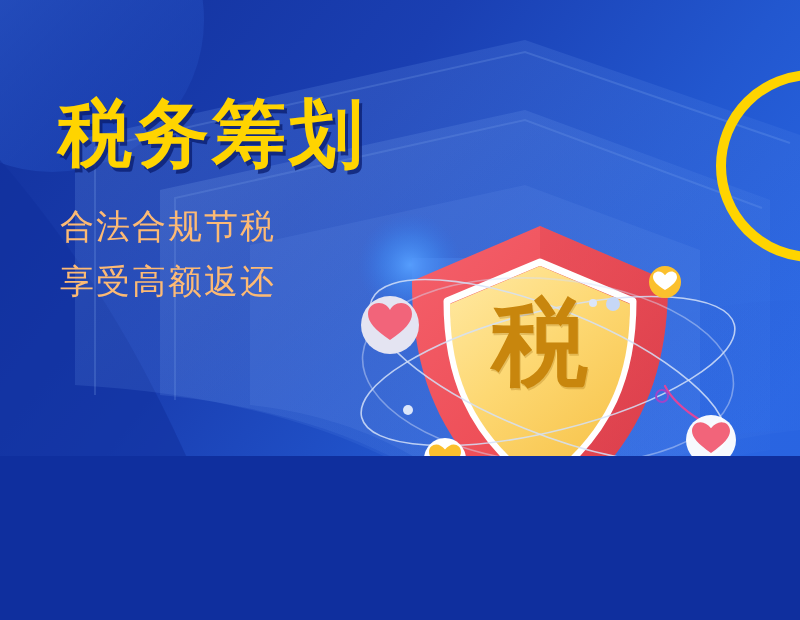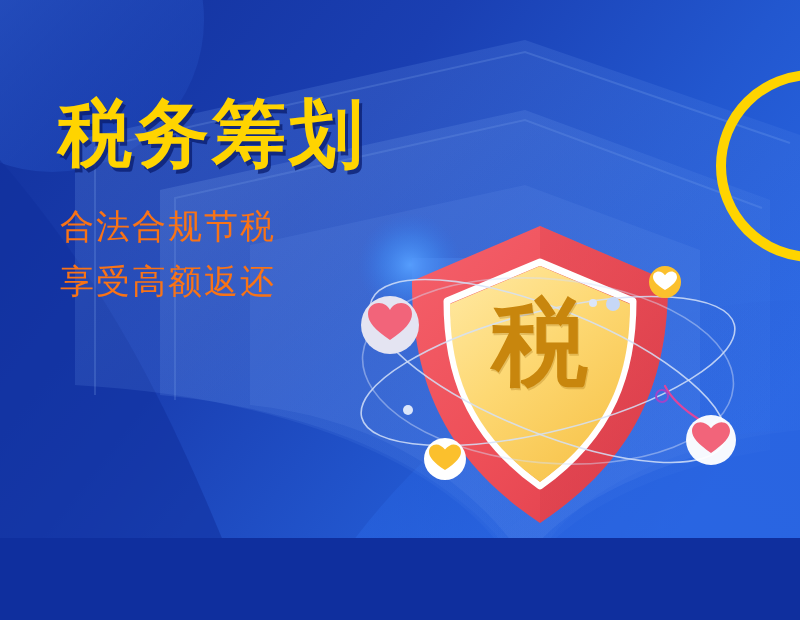--- a/index.html
+++ b/index.html
@@ -3,21 +3,21 @@
 <meta charset="utf-8">
 <style>
   html, body {
     margin: 0;
     padding: 0;
     background: #0f2f9e;
   }
   #banner {
     position: relative;
     width: 800px;
-    height: 538px;
+    height: 456px;
     overflow: hidden;
     font-family: "Liberation Sans", "DejaVu Sans", sans-serif;
     background: #14349f;
     user-select: none;
   }
   #bg-svg, #art-svg {
     position: absolute;
     left: 0;
     top: 0;
     width: 800px;
@@ -43,21 +43,21 @@
     white-space: nowrap;
   }
   #subtitle-list {
     list-style: none;
     margin: 38px 0 0 2px;
     padding: 0;
   }
   #subtitle-list li {
     font-size: 34px;
     line-height: 1.0;
-    color: #f97316;
+    color: #fdba74;
     letter-spacing: 2px;
     margin-bottom: 21px;
     font-weight: 400;
     white-space: nowrap;
   }
   #subtitle-list li:last-child { margin-bottom: 0; }
 
   
   #shield-char {
     position: absolute;

